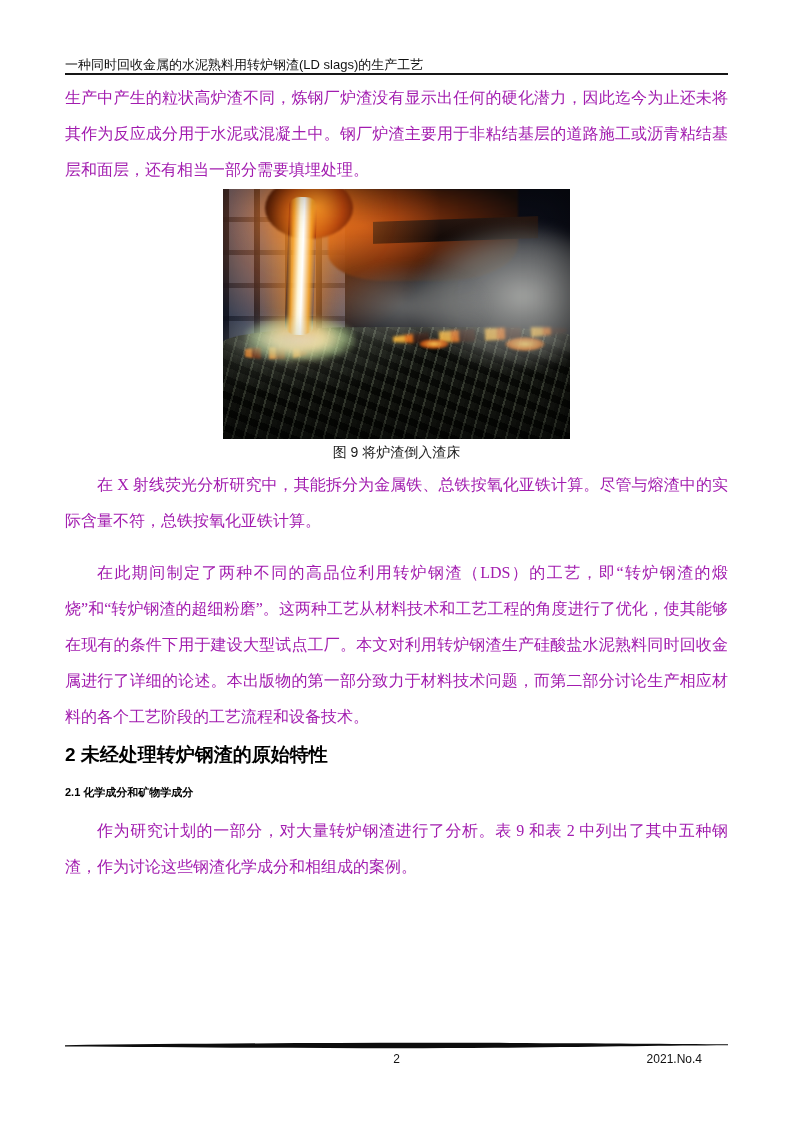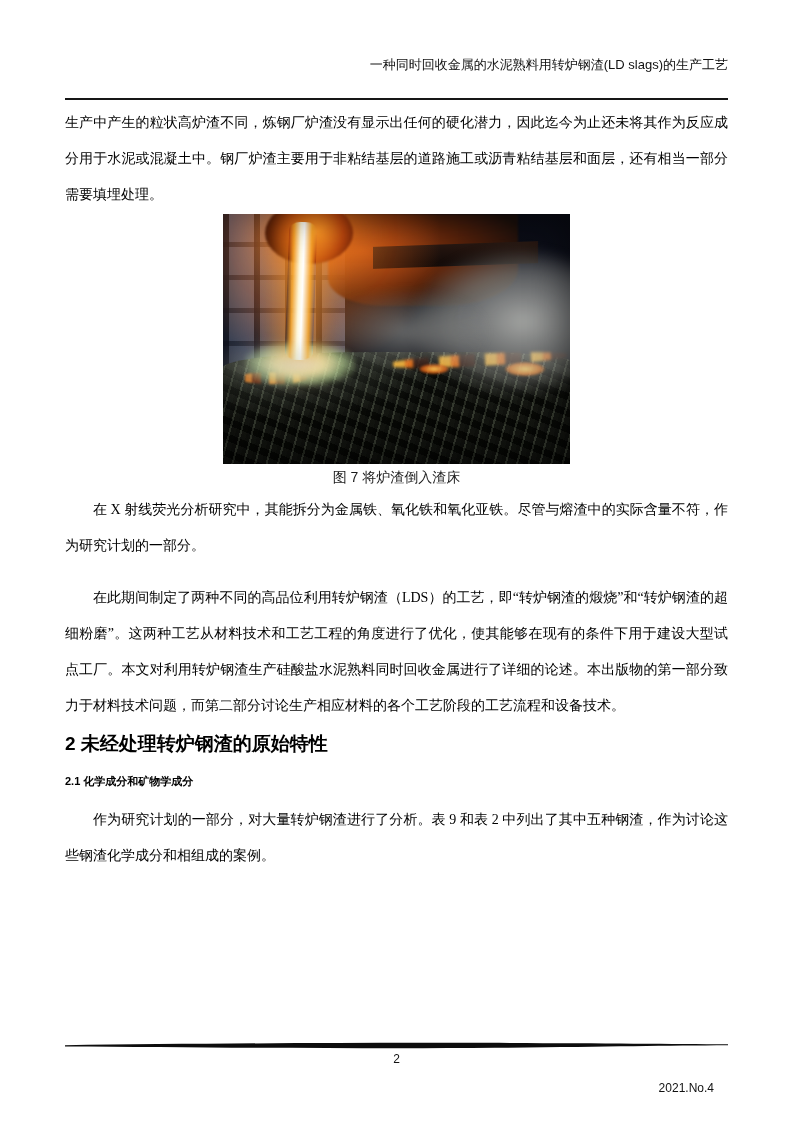--- a/index.html
+++ b/index.html
@@ -3,46 +3,46 @@
 <meta charset="utf-8">
 <style>
   * { margin:0; padding:0; box-sizing:border-box; }
   html,body { background:#ffffff; }
   .page {
     position:relative; width:793px; height:1122px; margin:0 auto;
     background:#ffffff; overflow:hidden;
     font-family:"Liberation Serif","DejaVu Serif",serif; color:#000;
   }
   
-  header { margin:0 65px; padding-top:57px; padding-bottom:25px;
-           border-bottom:2px solid #161616; text-align:right; }
+  header { margin:0 65px; padding-top:57px; padding-bottom:0;
+           border-bottom:2px solid #161616; text-align:left; }
   .header-title { font-family:"Liberation Sans","DejaVu Sans",sans-serif;
                   font-size:13px; line-height:16px; color:#111; }
   
   main { margin:0 65px; }
-  .body-p { font-size:14px; line-height:36px; text-align:justify;
-            text-indent:2em; color:#000000; }
+  .body-p { font-size:16px; line-height:36px; text-align:justify;
+            text-indent:2em; color:#a21caf; }
   .body-p.no-indent { text-indent:0; margin-top:5px; }
   .p2 { margin-top:11px; } .p3 { margin-top:6px; } .p4 { margin-top:16px; }
   .p5 { margin-top:9px; }
   figure { margin-top:1px; text-align:center; }
   .caption { font-family:"Liberation Sans","DejaVu Sans",sans-serif;
              font-size:14px; line-height:17px; margin-top:5px; color:#1a1a1a; }
   h2.sec { font-family:Liberation Sans, sans-serif;
            font-size:19px; line-height:27px; margin-top:6px; font-weight:bold; }
   h3.subsec { font-family:"Liberation Sans","DejaVu Sans",sans-serif;
               font-size:11px; line-height:24px; margin-top:12px; font-weight:bold; }
   
   footer { position:absolute; left:65px; top:1042px; width:663px; }
   .footer-rule { display:block; width:663px; height:7px; }
   .footer-row { position:relative; margin-top:3px; height:16px;
                 font-family:"Liberation Sans","DejaVu Sans",sans-serif;
                 font-size:12px; color:#111; }
   .page-num { position:absolute; left:0; right:0; text-align:center; }
-  .issue { position:absolute; right:14px;margin-top:29px; }
+  .issue { position:absolute; right:26px; }
   
   .photo { position:relative; width:347px; height:250px; margin:0 auto;
            background:#0d0f16; overflow:hidden; }
   .photo > div { position:absolute; }
   .ph-window { left:0; top:0; width:122px; height:165px;
     background:
       repeating-linear-gradient(90deg, rgba(18,22,36,.85) 0 6px, rgba(0,0,0,0) 6px 31px),
       repeating-linear-gradient(0deg, rgba(18,22,36,.55) 0 5px, rgba(0,0,0,0) 5px 33px),
       linear-gradient(180deg,#707896 0%,#5d6479 45%,#474e63 80%,#3a4052 100%);
     filter:blur(.4px); }
@@ -119,25 +119,25 @@
         <div class="ph-lava-spot1"></div>
         <div class="ph-lava-spot2"></div>
         <div class="ph-lava-left"></div>
         <div class="ph-impact"></div>
         <div class="ph-stream"></div>
         <div class="ph-smoke-right"></div>
         <div class="ph-smoke-mid"></div>
         <div class="ph-smoke-left"></div>
         <div class="ph-vignette"></div>
       </div>
-      <figcaption class="caption">图 7  将炉渣倒入渣床</figcaption>
+      <figcaption class="caption">图 9  将炉渣倒入渣床</figcaption>
     </figure>
 
 
-    <p class="body-p p3">在 X 射线荧光分析研究中，其能拆分为金属铁、氧化铁和氧化亚铁。尽管与熔渣中的实际含量不符，作为研究计划的一部分。</p>
+    <p class="body-p p3">在 X 射线荧光分析研究中，其能拆分为金属铁、总铁按氧化亚铁计算。尽管与熔渣中的实际含量不符，总铁按氧化亚铁计算。</p>
 
     <p class="body-p p4">在此期间制定了两种不同的高品位利用转炉钢渣（LDS）的工艺，即“转炉钢渣的煅烧”和“转炉钢渣的超细粉磨”。这两种工艺从材料技术和工艺工程的角度进行了优化，使其能够在现有的条件下用于建设大型试点工厂。本文对利用转炉钢渣生产硅酸盐水泥熟料同时回收金属进行了详细的论述。本出版物的第一部分致力于材料技术问题，而第二部分讨论生产相应材料的各个工艺阶段的工艺流程和设备技术。</p>
 
     <h2 class="sec">2 未经处理转炉钢渣的原始特性</h2>
 
     <h3 class="subsec">2.1 化学成分和矿物学成分</h3>
 
     <p class="body-p p5">作为研究计划的一部分，对大量转炉钢渣进行了分析。表 9 和表 2 中列出了其中五种钢渣，作为讨论这些钢渣化学成分和相组成的案例。</p>
 
   </main>

